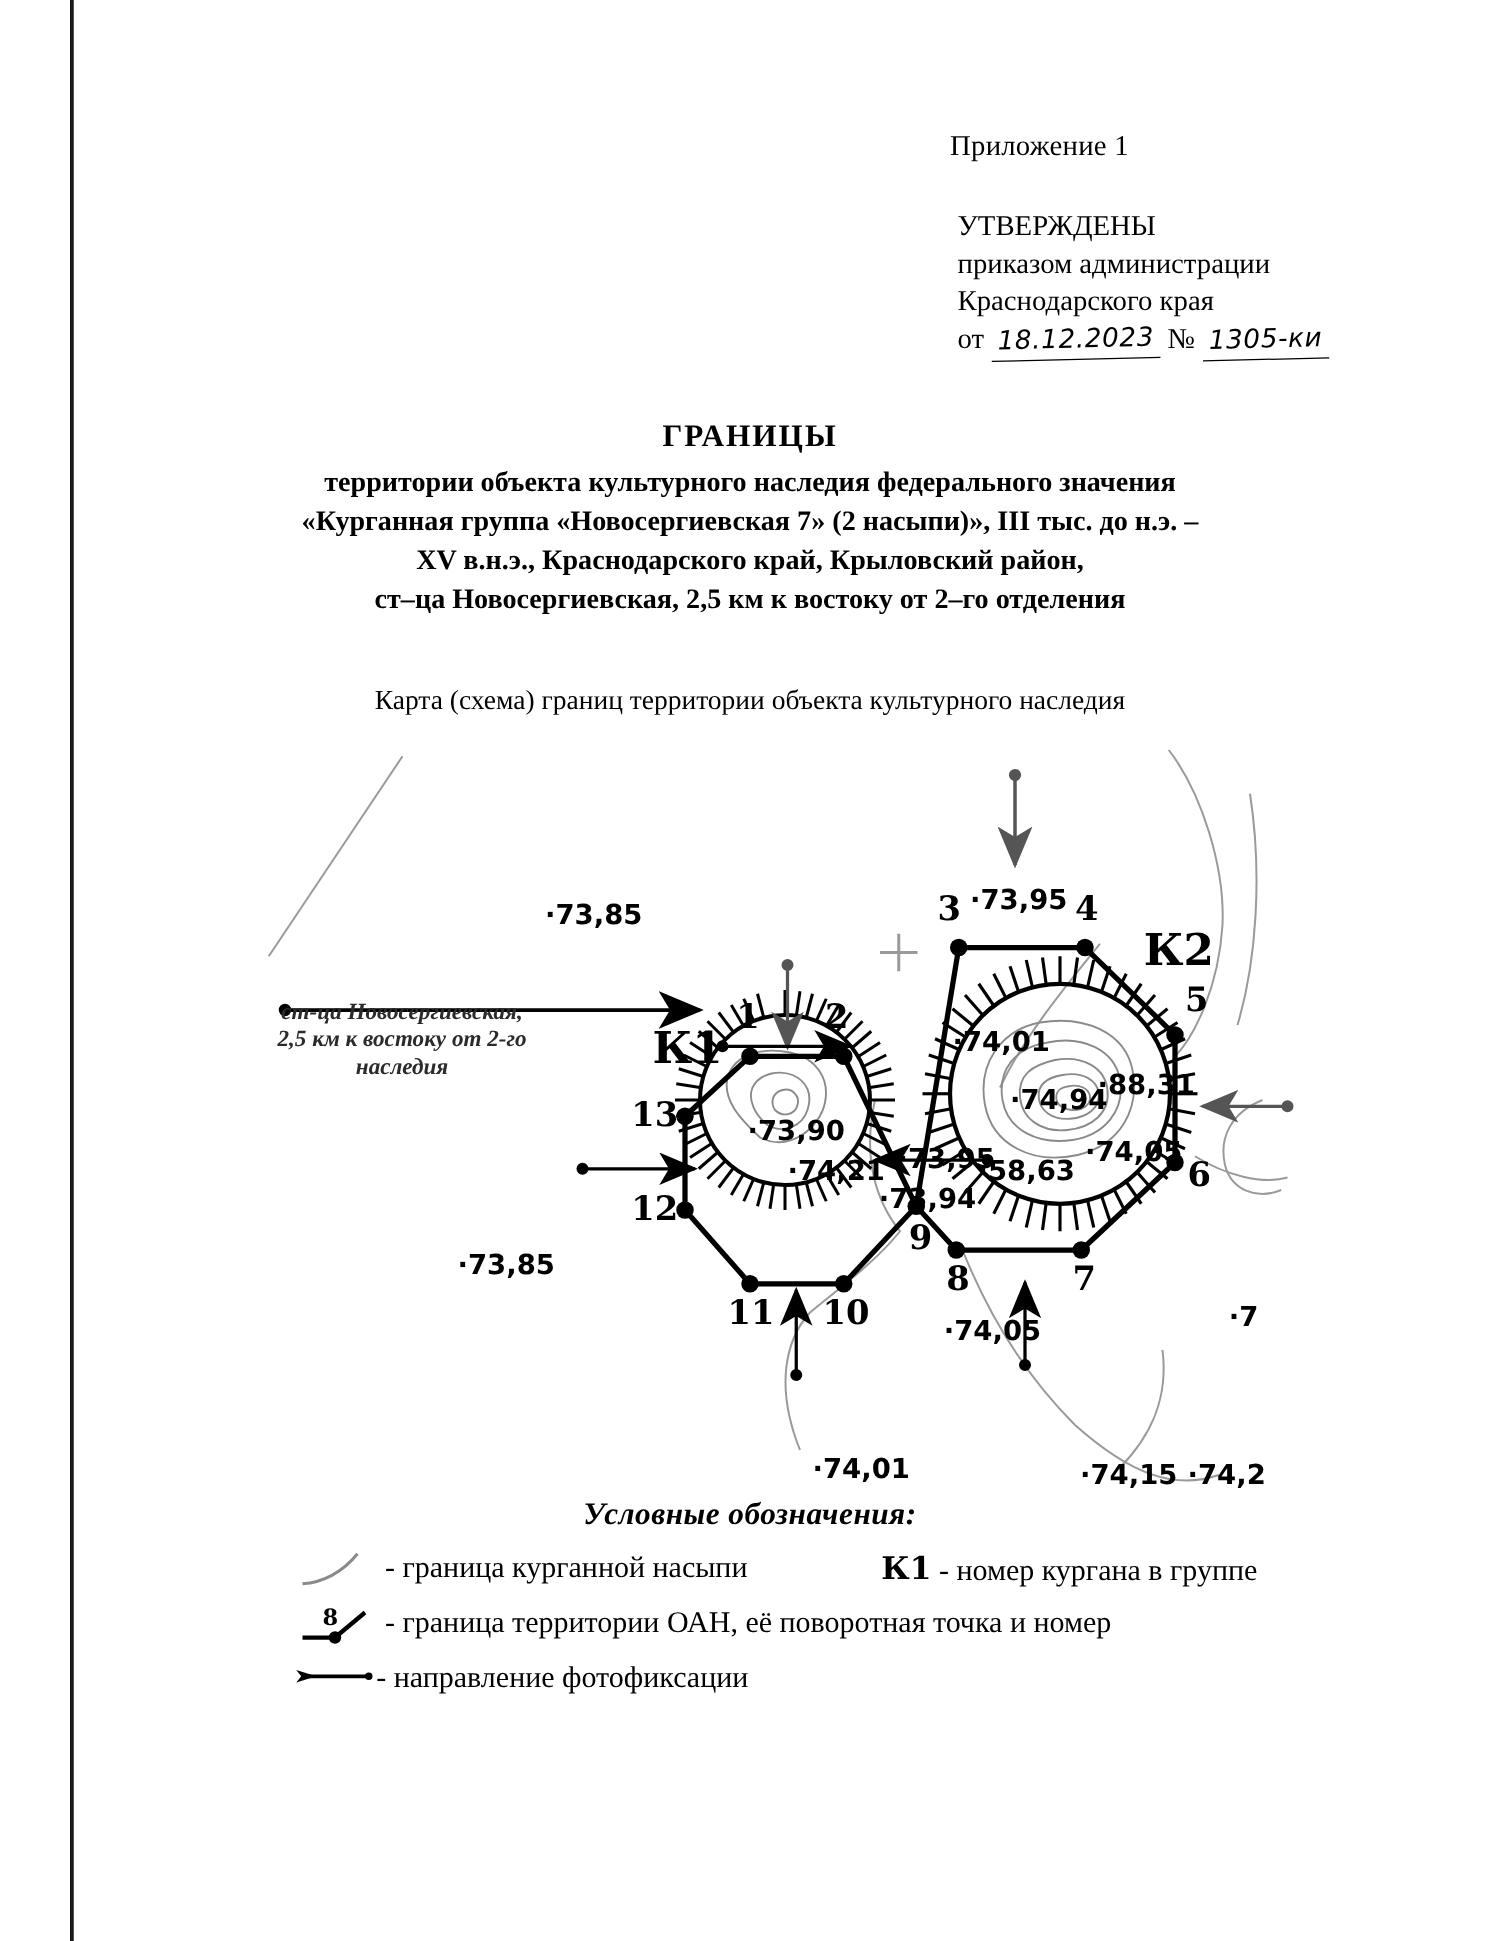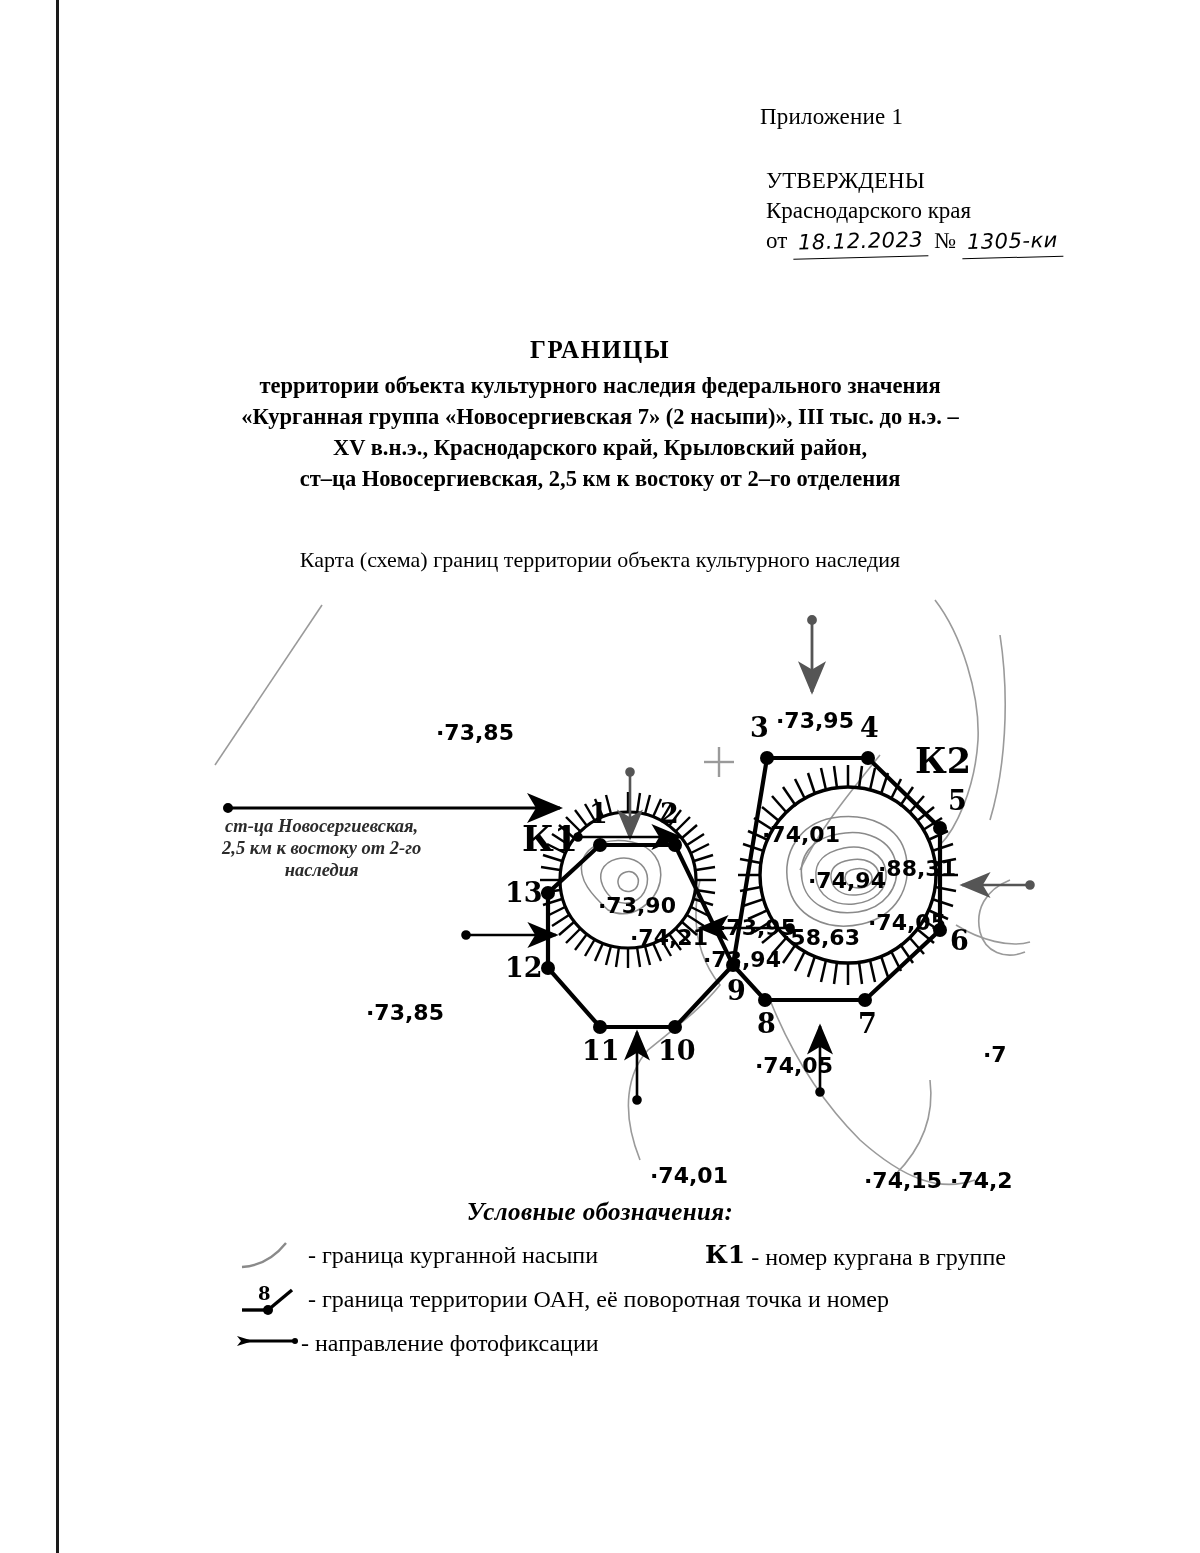--- a/index.html
+++ b/index.html
@@ -150,20 +150,21 @@
 </style>
 </head>
 <body>
 
 <div class="scan-edge"></div>
 
 <div class="appendix">Приложение 1</div>
 
 <div class="approve-block">
   <span class="ln">УТВЕРЖДЕНЫ</span>
+  <span class="ln">приказом администрации</span>
   <span class="ln">Краснодарского края</span>
   <span class="ln">
     <span>от</span>
     <span class="hand">18.12.2023</span>
     <span>№</span>
     <span class="hand">1305-ки</span>
   </span>
 </div>
 
 <div class="title-wrap">
@@ -381,21 +382,21 @@
     </g>
     <g stroke="#000" stroke-width="2.6" fill="none">
       <line x1="820" y1="512" x2="820" y2="446" marker-end="url(#ar)"></line>
       <circle cx="820" cy="512" r="3.5" fill="#000"></circle>
     </g>
   </svg>
 
   <div class="map-label kurgan" style="left:522px; top:238px;">К1</div>
   <div class="map-label kurgan" style="left:915px; top:160px;">К2</div>
 
-  <div class="site-note" style="left:222px; top:235px;">
+  <div class="site-note" style="left:222px; top:219px;">
     <div>ст-ца Новосергиевская,</div>
     <div>2,5 км к востоку  от 2-го</div>
     <div>наследия</div>
   </div>
 
   <div class="map-label ptnum" style="left:589px; top:218px;">1</div>
   <div class="map-label ptnum" style="left:660px; top:218px;">2</div>
   <div class="map-label ptnum" style="left:750px; top:132px;">3</div>
   <div class="map-label ptnum" style="left:860px; top:132px;">4</div>
   <div class="map-label ptnum" style="left:948px; top:205px;">5</div>

